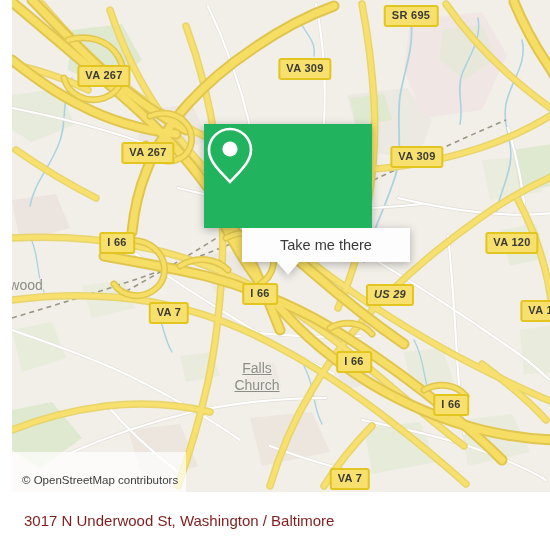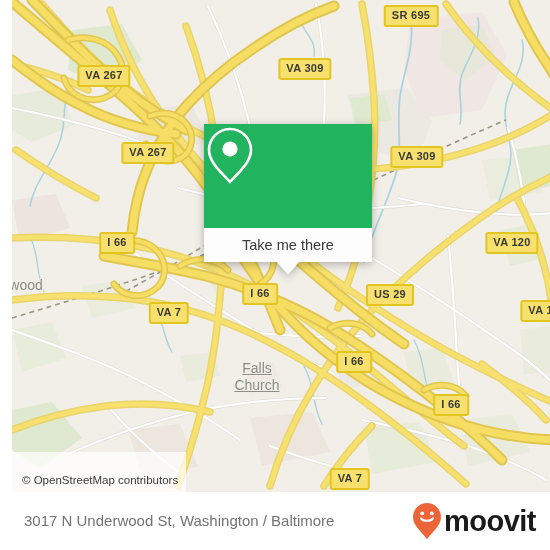--- a/index.html
+++ b/index.html
@@ -61,20 +61,21 @@
     width:168px;height:104px;
     background:#22b35f;
     display:flex;align-items:center;justify-content:center;
     box-sizing:border-box;
   }
   .popup-bottom{
     width:168px;height:34px;
     background:#fdfdfd;
     display:flex;align-items:center;justify-content:center;
     box-sizing:border-box;
+    margin-left:38px;
   }
   .popup-bottom span{
     color:#3a3a3a;font-size:14.5px;line-height:16px;white-space:nowrap;
   }
   .popup-tail{
     position:absolute;left:50%;top:138px;margin-left:-11px;
     width:0;height:0;
     border-left:11px solid transparent;
     border-right:11px solid transparent;
     border-top:13px solid #fdfdfd;
@@ -82,21 +83,21 @@
 
   
   .bottombar{
     position:absolute;left:0;bottom:0;width:550px;height:58px;
     background:#ffffff;
     display:flex;align-items:center;
     box-sizing:border-box;
     padding:0 14px 0 24px;
   }
   .addr{
-    color:#737373;font-size:15px;line-height:18px;white-space:nowrap;flex:0 0 auto;
+    color:#7f1d1d;font-size:15px;line-height:18px;white-space:nowrap;flex:0 0 auto;
   }
   .brand{margin-left:auto;display:flex;align-items:center;gap:2px;}
   .brand .word{
     color:#1a1a1a;font-size:29px;line-height:29px;font-weight:bold;letter-spacing:-.5px;
   }
 </style>
 </head>
 <body>
 
 <div class="screen">
@@ -280,21 +281,21 @@
     </svg>
 
     <div class="shield" style="left:399px;top:16px;">SR 695</div>
     <div class="shield" style="left:92px;top:76px;">VA 267</div>
     <div class="shield" style="left:293px;top:69px;">VA 309</div>
     <div class="shield" style="left:136px;top:153px;">VA 267</div>
     <div class="shield" style="left:405px;top:157px;">VA 309</div>
     <div class="shield" style="left:105px;top:243px;">I 66</div>
     <div class="shield" style="left:500px;top:243px;">VA 120</div>
     <div class="shield" style="left:248px;top:294px;">I 66</div>
-    <div class="shield" style="left:378px;top:295px;">US 29</div>
+    <div class="shield" style="left:378px;top:295px;font-style:italic;">US 29</div>
     <div class="shield" style="left:157px;top:313px;">VA 7</div>
     <div class="shield" style="left:535px;top:311px;">VA 120</div>
     <div class="shield" style="left:342px;top:362px;">I 66</div>
     <div class="shield" style="left:439px;top:405px;">I 66</div>
     <div class="shield" style="left:338px;top:479px;">VA 7</div>
 
     <div class="placelabel" style="left:14px;top:285px;">wood</div>
     <div class="placelabel two" style="left:245px;top:377px;text-decoration:underline;">
       <div>Falls</div>
       <div>Church</div>
@@ -311,24 +312,15 @@
         <span>Take me there</span>
       </div>
       <div class="popup-tail"></div>
     </div>
 
     <div class="attribution">© OpenStreetMap contributors</div>
   </div>
 
   <div class="bottombar">
     <div class="addr">3017 N Underwood St, Washington / Baltimore</div>
-    <div class="brand">
-      <svg width="30" height="38" viewBox="0 0 30 38">
-        <path d="M15 1 C7.3 1 1 7.3 1 15 C1 24 10 30 15 37 C20 30 29 24 29 15 C29 7.3 22.7 1 15 1 Z" fill="#ec6437"></path>
-        <circle cx="10.2" cy="11.4" r="1.9" fill="#ffffff"></circle>
-        <circle cx="19.8" cy="11.4" r="1.9" fill="#ffffff"></circle>
-        <path d="M9 16.4 C11 19.6 19 19.6 21 16.4" fill="none" stroke="#ffffff" stroke-width="2.1" stroke-linecap="round"></path>
-      </svg>
-      <span class="word">moovit</span>
-    </div>
   </div>
 
 </div>
 
 </body></html>

